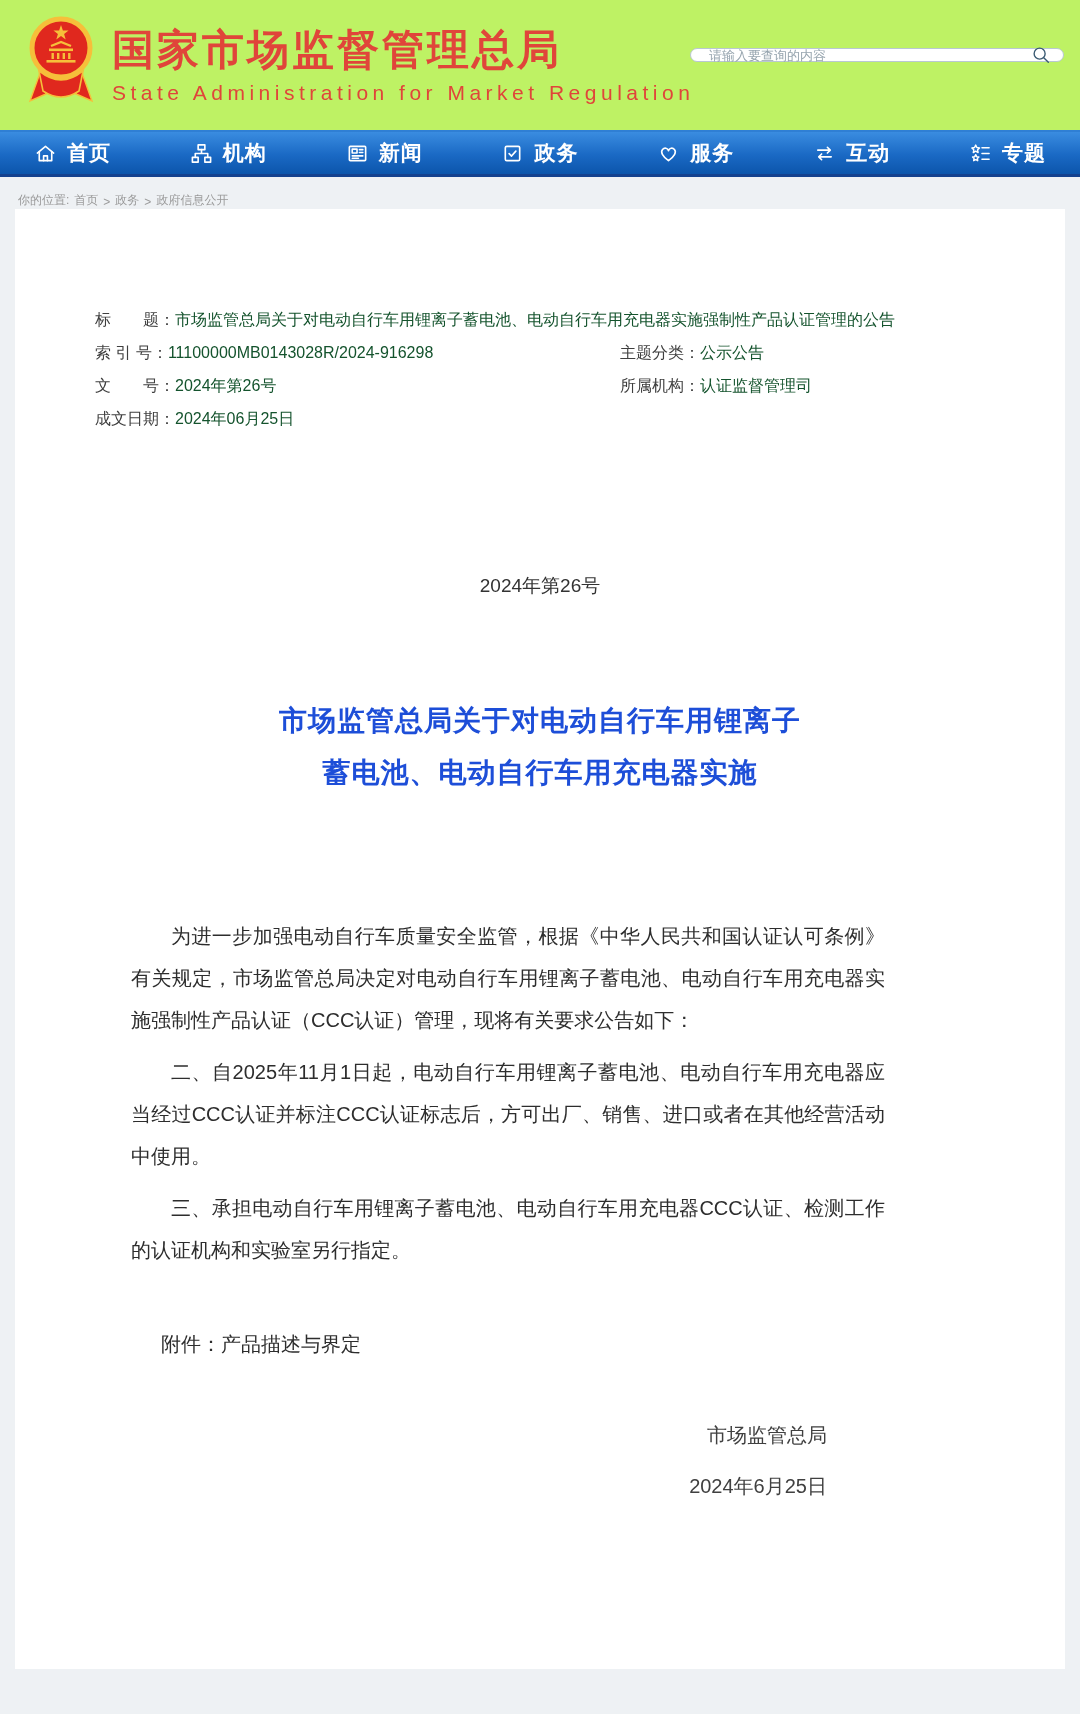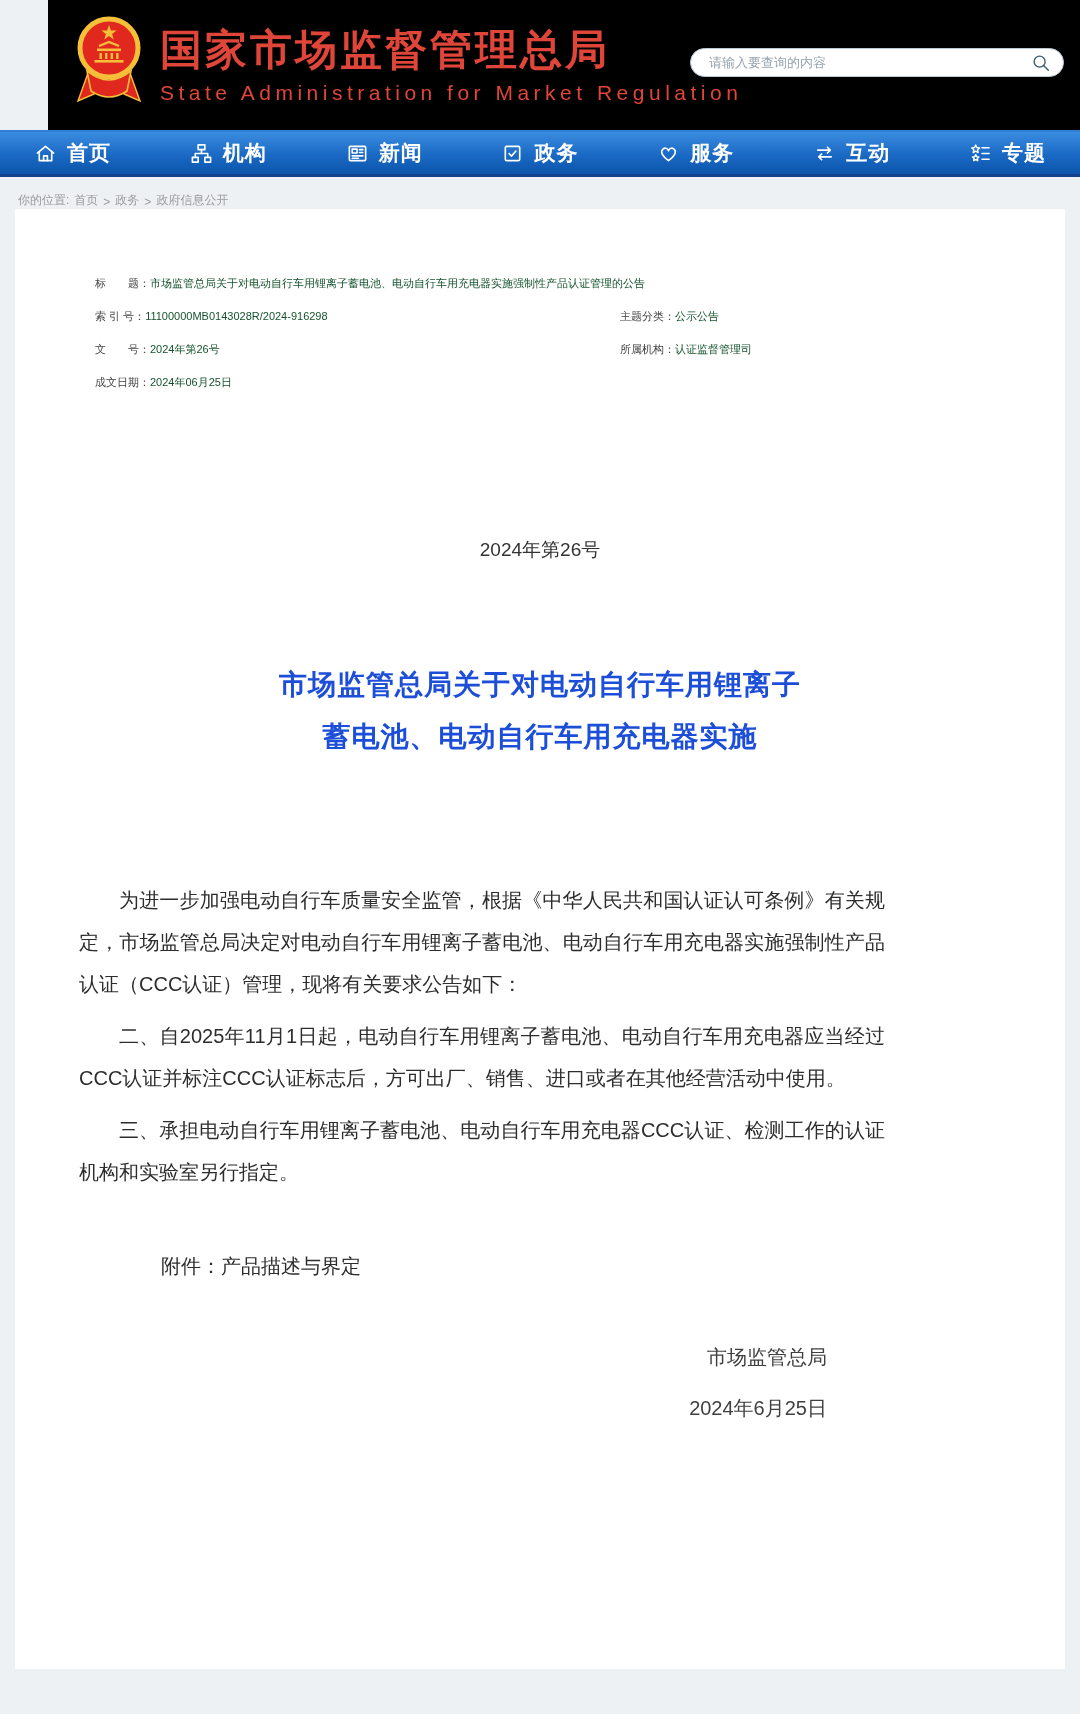--- a/index.html
+++ b/index.html
@@ -4,28 +4,28 @@
 <style>
   * { box-sizing: border-box; }
   html,body { margin:0; padding:0; }
   body {
     width:1080px; min-height:1714px;
     background:#eef1f4;
     font-family:"Liberation Sans","DejaVu Sans",sans-serif;
   }
 
   
-  .header { height:130px; background:#000000; position:relative;margin-left:48px; }
+  .header { height:130px; background:#bef264; position:relative; }
   .logo-link { position:absolute; left:24px; top:14px; display:flex; align-items:flex-start; gap:14px; text-decoration:none; }
   .emblem svg { width:74px; height:98px; display:block; }
   .site-text { padding-top:12px; }
   .site-title { font-size:42px; font-weight:bold; color:#e0453a; letter-spacing:3px; line-height:1.15; }
   .site-subtitle { font-size:21px; color:#e0453a; letter-spacing:4.5px; margin-top:7px; }
 
-  .search-box { position:absolute; right:16px; top:48px; width:374px; height:29px;
+  .search-box { position:absolute; right:16px; top:48px; width:374px; height:14px;
     border:1px solid #b9c8d2; border-radius:15px; background:#fff; display:flex; align-items:center; }
   .search-input { flex:1; min-width:0; border:none; outline:none; background:transparent;
     padding:0 6px 0 18px; font-size:13px; color:#333; font-family:inherit; }
   .search-input::placeholder { color:#97a5af; }
   .search-btn { border:none; background:none; padding:0 11px 0 0; cursor:pointer; display:flex; align-items:center; }
   .search-btn svg { width:22px; height:22px; }
 
   
   .nav { height:47px; padding:0 34px;
     background:linear-gradient(180deg,#3a8ce0 0%,#1a69c4 55%,#0c55ab 100%);
@@ -36,30 +36,30 @@
   .nav-item svg { width:23px; height:23px; display:block; }
 
   
   .breadcrumb { height:32px; display:flex; align-items:flex-end; padding:0 18px;
     font-size:12px; color:#9a9a9a; gap:5px; }
   .breadcrumb a { color:#9a9a9a; text-decoration:none; }
 
   
   .card { margin:0 15px; background:#fff; padding:58px 0 44px; min-height:1460px; }
 
-  .meta { padding:0 40px 0 80px; font-size:11px; }
+  .meta { padding:0 40px 0 80px; font-size:16px;margin-top:36px; }
   .meta-row { display:flex; line-height:33px; white-space:nowrap; }
   .meta-label { color:#3f3f3f; white-space:pre; flex-shrink:0; }
   .meta-value { color:#14532d; }
   .meta-grid { display:grid; grid-template-columns:525px 1fr; }
 
   .doc-number { margin-top:138px; text-align:center; font-size:19px; color:#333; }
   .doc-title { margin-top:96px; text-align:center; font-size:28px; font-weight:bold;
     color:#1d4ed8; line-height:52px; letter-spacing:1px; }
-  .doc-body { margin-top:116px; padding:0 180px 0 64px; font-size:20px; color:#2d2d2d;
+  .doc-body { margin-top:116px; padding:0 180px 0 116px; font-size:20px; color:#2d2d2d;
     line-height:42px; text-align:justify; }
   .doc-body p { margin:0 0 10px; text-indent:2em; }
   .attachment { margin-top:60px; padding:0 180px 0 106px; font-size:20px; color:#2d2d2d; text-indent:2em; }
   .signature-block { margin-top:64px; padding-right:238px; text-align:right; font-size:20px; color:#404040; }
   .sign-date { margin-top:24px; }
 </style>
 </head>
 <body>
 
 <div class="header">

